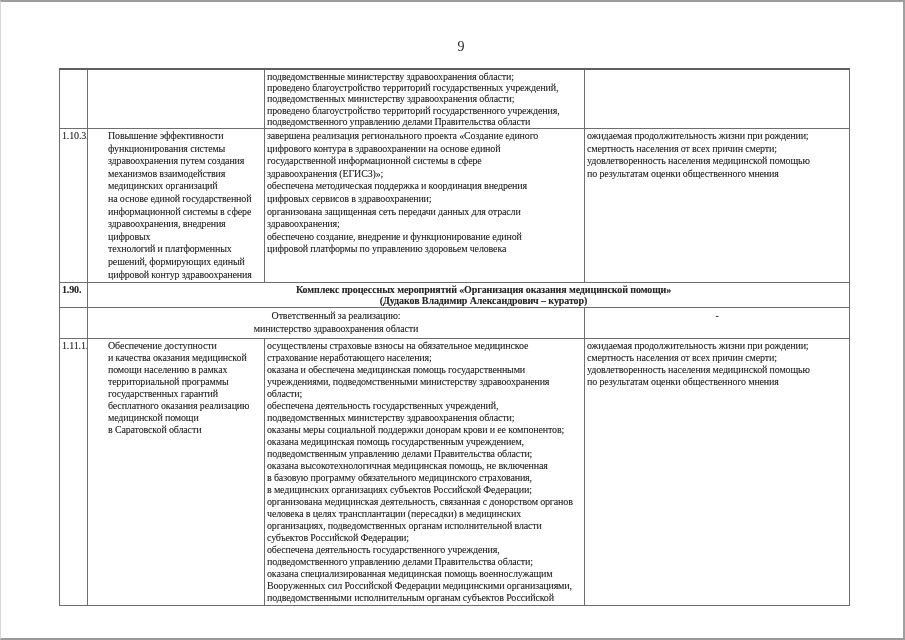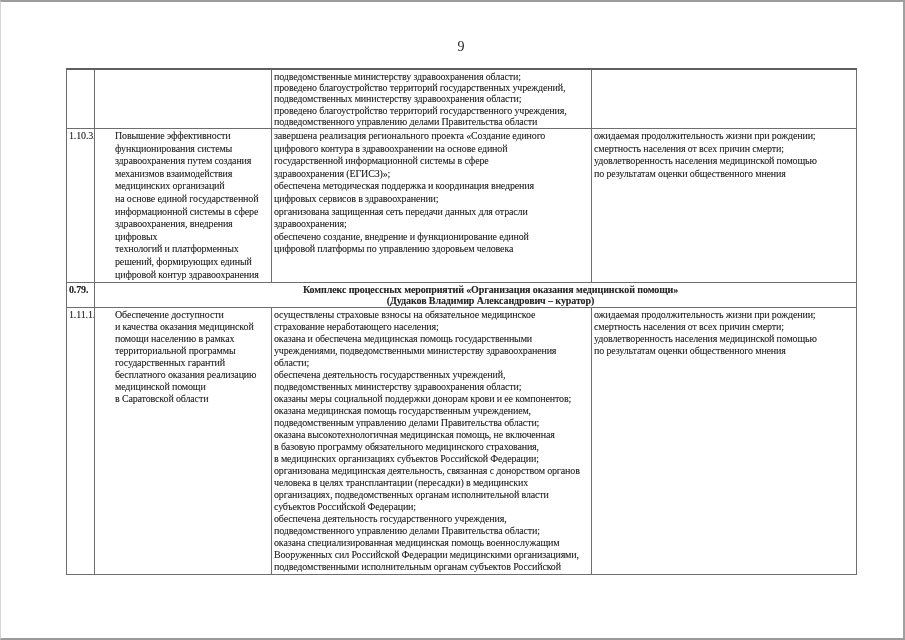--- a/index.html
+++ b/index.html
@@ -26,21 +26,21 @@
     top: 37px;
     left: 65px;
     width: 790px;
     text-align: center;
     font-size: 14px;
     letter-spacing: 0;
   }
   table.program-table {
     position: absolute;
     top: 66px;
-    left: 65px;
+    left: 58px;
     width: 790px;
     table-layout: fixed;
     border-collapse: collapse;
   }
   table.program-table, table.program-table td {
     border: 1px solid #6e6e6e;
   }
   table.program-table {
     border-top: 2px solid #5f5f5f;
     border-bottom: 1px solid #5f5f5f;
@@ -123,25 +123,31 @@
 здравоохранения;
 обеспечено создание, внедрение и функционирование единой
 цифровой платформы по управлению здоровьем человека</td>
       <td class="c-ind">ожидаемая продолжительность жизни при рождении;
 смертность населения от всех причин смерти;
 удовлетворенность населения медицинской помощью
 по результатам оценки общественного мнения</td>
     </tr>
 
     <tr class="r3">
-      <td class="c-num bold">0.79.</td>
+      <td class="c-num bold">1.90.</td>
       <td class="c-section" colspan="3">Комплекс процессных мероприятий «Организация оказания медицинской помощи»
 (Дудаков Владимир Александрович – куратор)</td>
     </tr>
 
+    <tr class="r4">
+      <td class="c-num"></td>
+      <td class="c-resp" colspan="2">Ответственный за реализацию:
+министерство здравоохранения области</td>
+      <td class="c-ind center">-</td>
+    </tr>
 
     <tr class="r5">
       <td class="c-num">1.11.1.</td>
       <td class="c-name">Обеспечение доступности
 и качества оказания медицинской
 помощи населению в рамках
 территориальной программы
 государственных гарантий
 бесплатного оказания реализацию
 медицинской помощи

